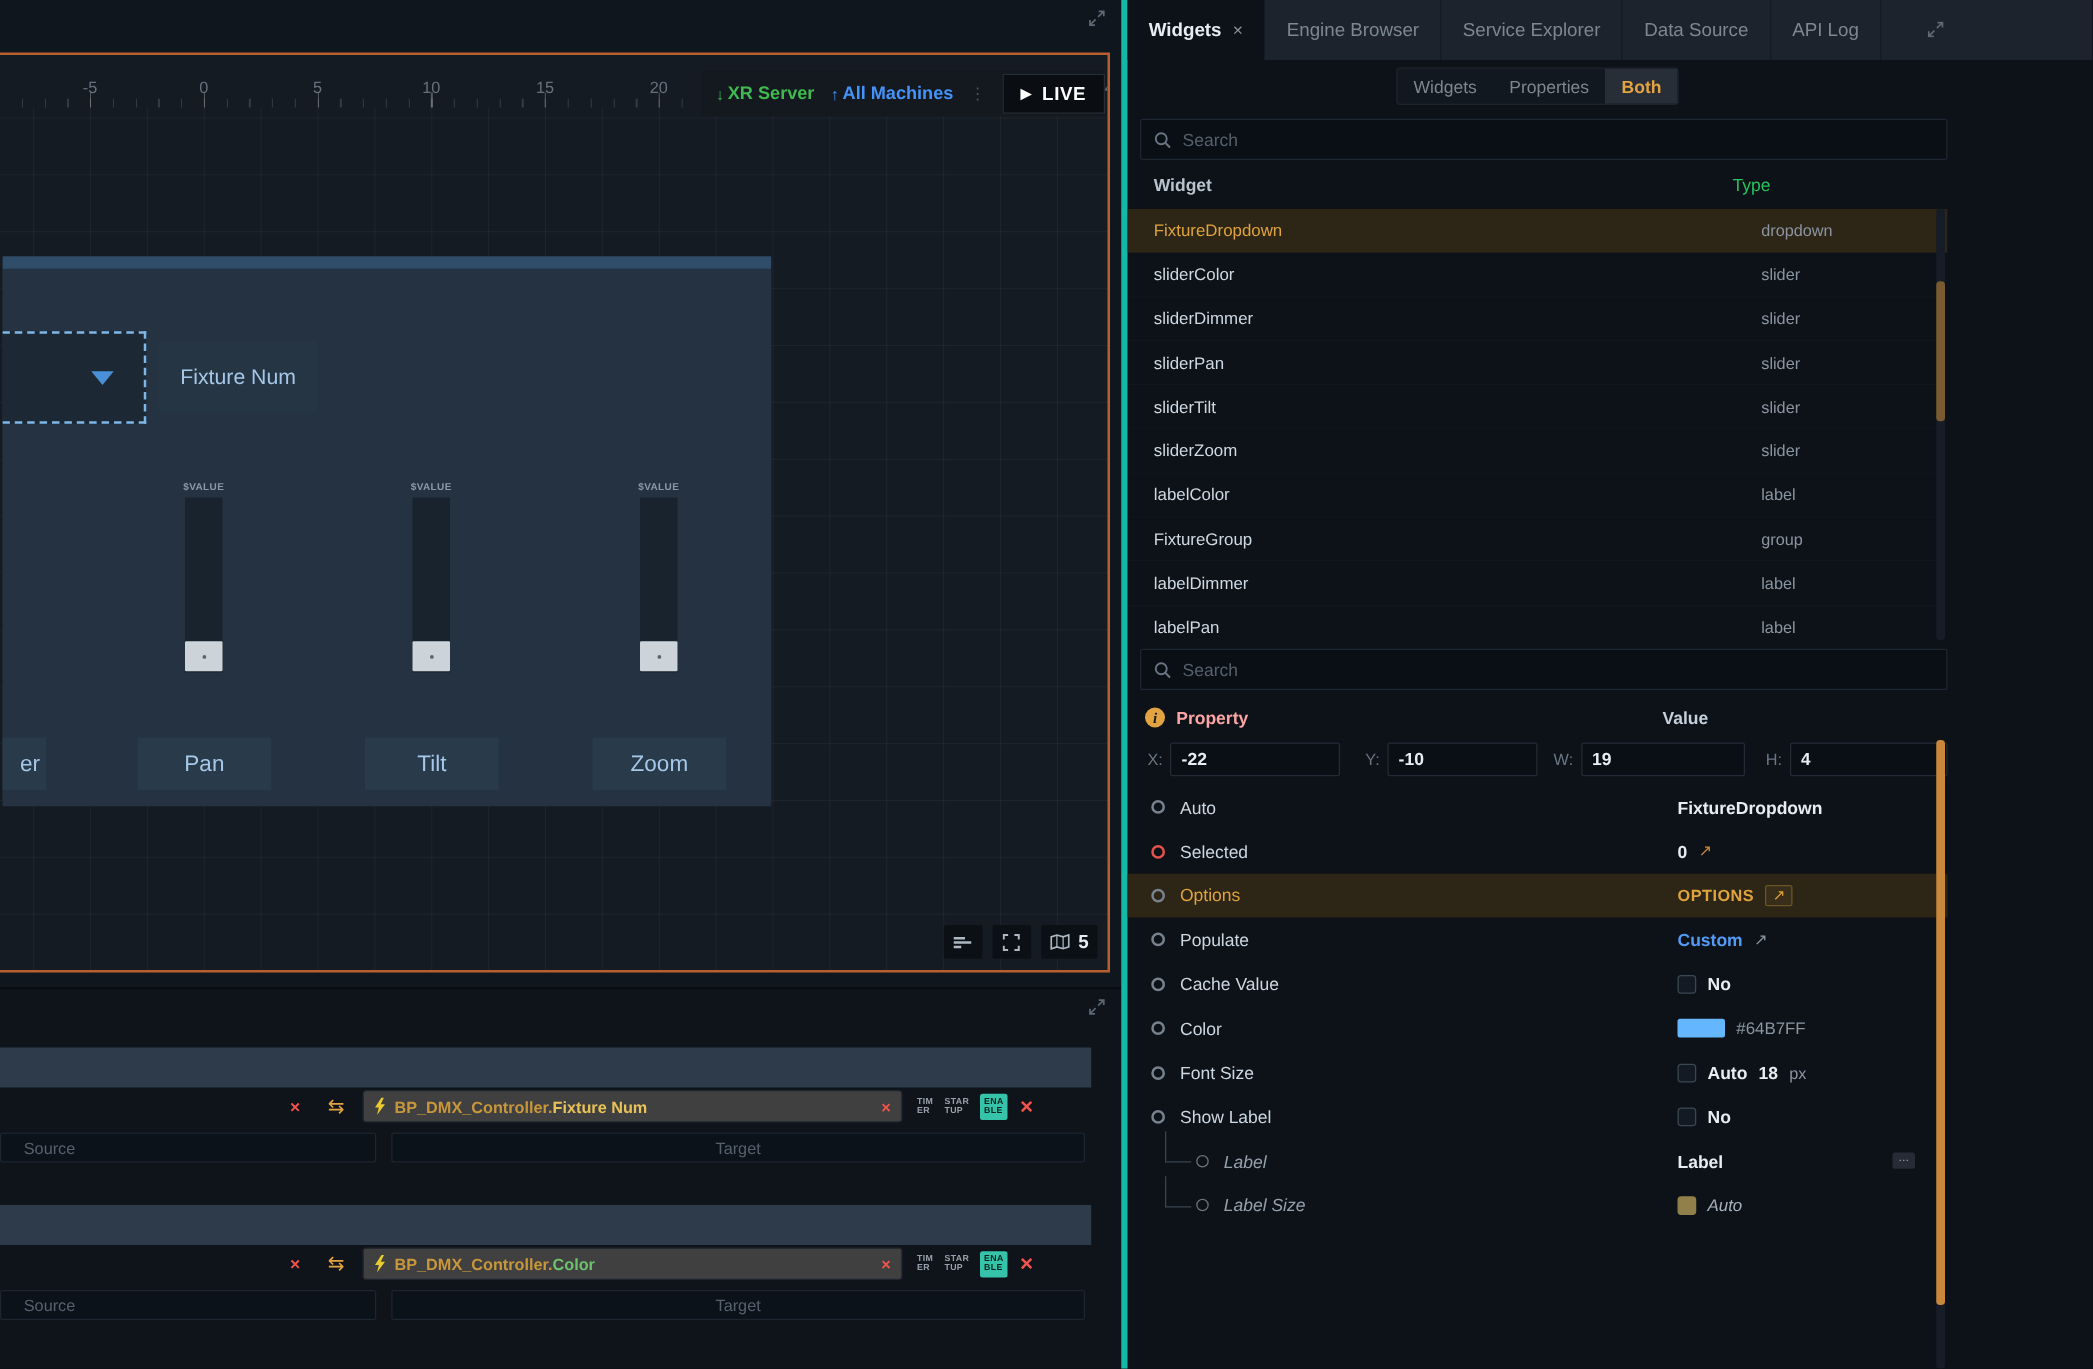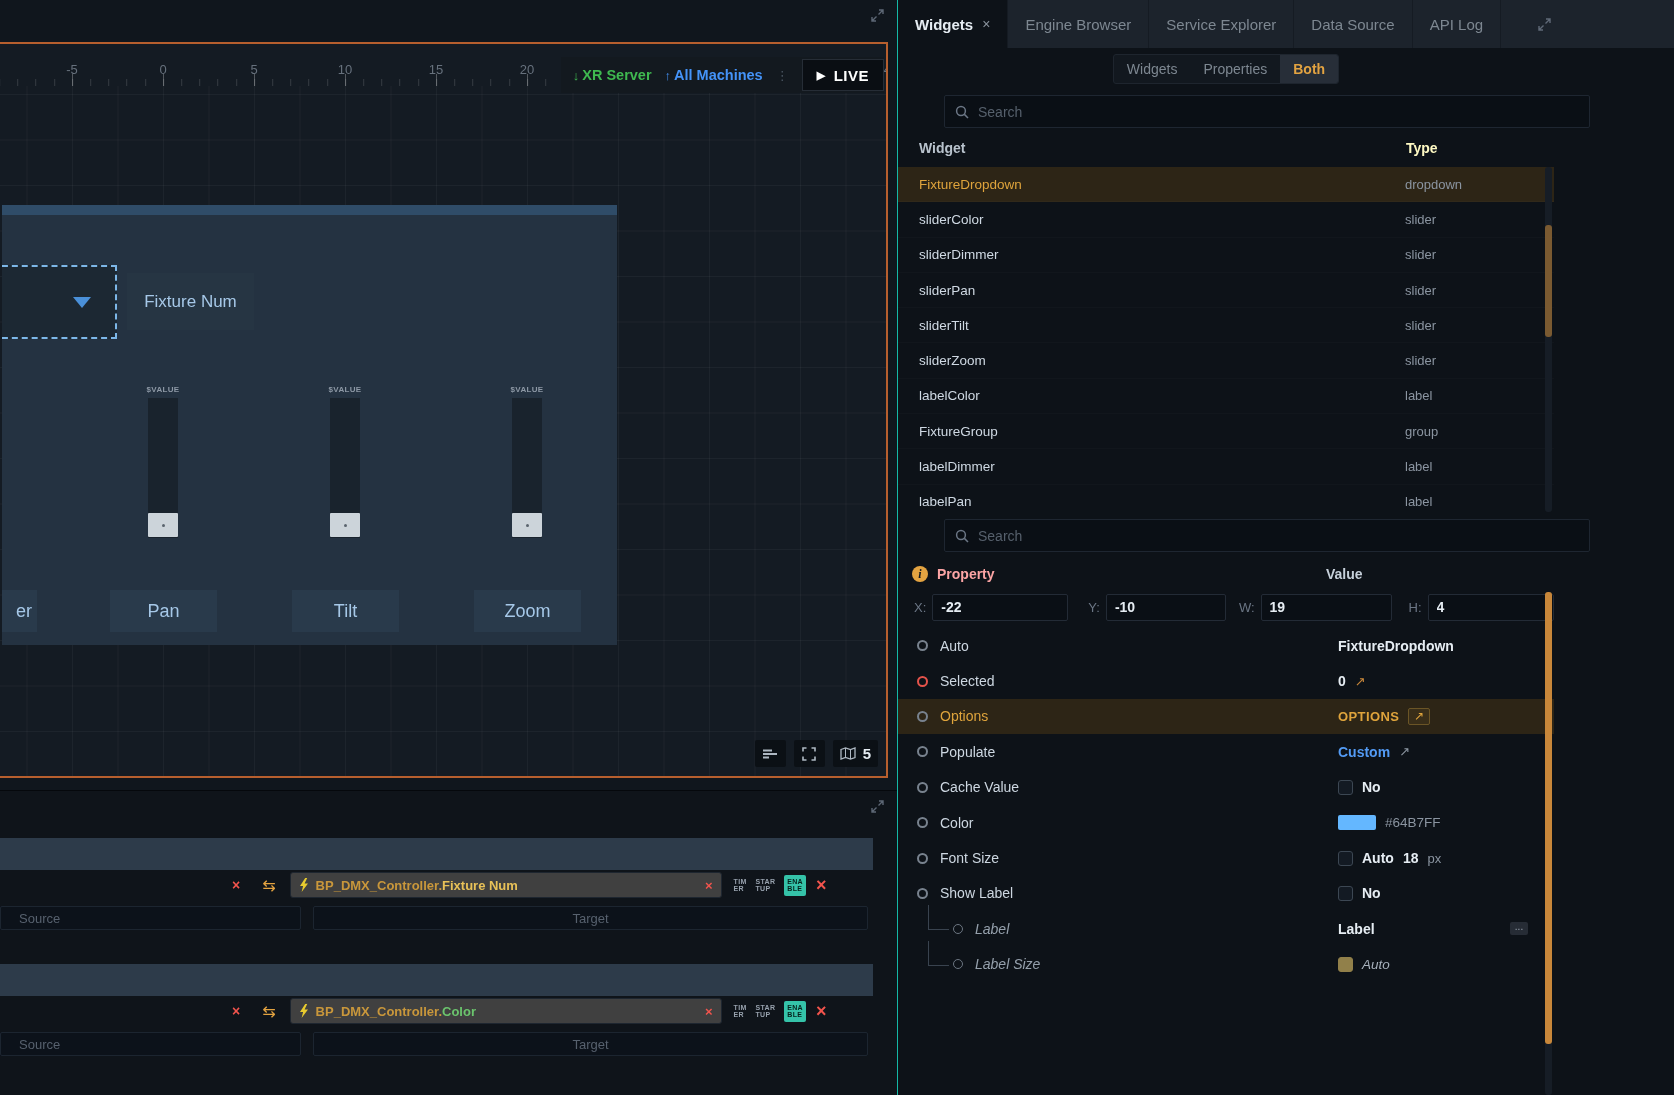--- a/index.html
+++ b/index.html
@@ -61,37 +61,37 @@
   .badges{display:flex;gap:9px;margin-left:12px;align-items:center;}
   .badge{display:flex;flex-direction:column;line-height:7.5px;font-size:7px;font-weight:700;color:#97a1ad;letter-spacing:.3px;cursor:pointer;}
   .badge.enable{background:#35c3a9;color:#06231c;padding:3px 3px;border-radius:2px;}
   .bind-inputs{display:flex;gap:12px;margin-top:7px;}
   .bind-inputs input{height:24px;background:#0c121a;border:1px solid #1c2530;color:#cfd9e3;font-size:13px;padding:0 18px;border-radius:2px;outline:none;}
   .bind-inputs input::placeholder{color:#57616e;}
   .io-src{width:301px;}
   .io-tgt{width:555px;text-align:center;}
 
   
-  .right-panel{position:absolute;left:897px;top:0;width:777px;height:1095px;background:#0d1218;border-left:1px solid #14b8a6;overflow:hidden;}
+  .right-panel{position:absolute;left:897px;top:0;width:777px;height:1095px;background:#0d1218;border-left:5px solid #14b8a6;overflow:hidden;}
   .tabbar{position:absolute;left:0;top:0;width:777px;height:48px;background:#1c232c;display:flex;align-items:stretch;}
   .tab{display:flex;align-items:center;gap:9px;padding:0 17px;font-size:15px;color:#7d8791;border-right:1px solid #151b23;cursor:pointer;white-space:nowrap;}
   .tab.active{background:#0d1218;color:#e6edf3;font-weight:700;}
   .tab-close{color:#8b949e;font-size:14px;font-weight:400;}
   .rp-expand{position:absolute;top:17px;left:640px;z-index:5;cursor:pointer;opacity:.85;}
   .view-modes{position:absolute;left:0;top:48px;width:656px;height:42px;display:flex;align-items:center;justify-content:center;}
   .vm-group{display:flex;background:#12181f;border:1px solid #1e252e;border-radius:3px;overflow:hidden;}
   .vmode{padding:6px 13px;font-size:14px;color:#7d8791;cursor:pointer;}
   .vmode.active{color:#e3a341;background:#272e38;font-weight:700;}
-  .searchbox{position:absolute;left:10px;width:646px;height:33px;background:#0a0f15;border:1px solid #1e2631;border-radius:2px;display:flex;align-items:center;padding:0 10px;gap:9px;margin-left:36px;}
+  .searchbox{position:absolute;left:10px;width:646px;height:33px;background:#0a0f15;border:1px solid #1e2631;border-radius:2px;display:flex;align-items:center;padding:0 10px;gap:9px;}
   .searchbox.s1{top:95px;} .searchbox.s2{top:519px;}
   .searchbox input{flex:1;background:transparent;border:none;outline:none;color:#cfd9e3;font-size:14px;}
   .searchbox input::placeholder{color:#56606c;}
   .wt-header{position:absolute;left:0;top:140px;width:656px;height:27px;}
   .wth-name{position:absolute;left:21px;font-size:14px;color:#b9c3cd;font-weight:700;}
-  .wth-type{position:absolute;left:508px;font-size:14px;color:#fef9c3;font-weight:700;}
+  .wth-type{position:absolute;left:484px;font-size:14px;color:#22c55e;font-weight:400;}
   .wt-rows{position:absolute;left:0;top:167px;width:656px;height:345px;overflow:hidden;}
   .wrow{position:relative;height:35.3px;display:flex;align-items:center;border-bottom:1px solid rgba(255,255,255,.018);cursor:pointer;}
   .wname{padding-left:21px;font-size:13.5px;color:#cfd9e3;}
   .wtype{position:absolute;left:507px;font-size:13px;color:#8b95a1;}
   .wrow.sel{background:#2d2516;}
   .wrow.sel .wname{color:#dfa43c;}
   .scroll{position:absolute;left:647px;width:7px;background:#161d26;border-radius:3px;}
   .wt-scroll{top:167px;height:345px;}
   .pr-scroll{top:592px;height:503px;}
   .scroll .thumb{position:absolute;left:0;width:7px;border-radius:3px;}

